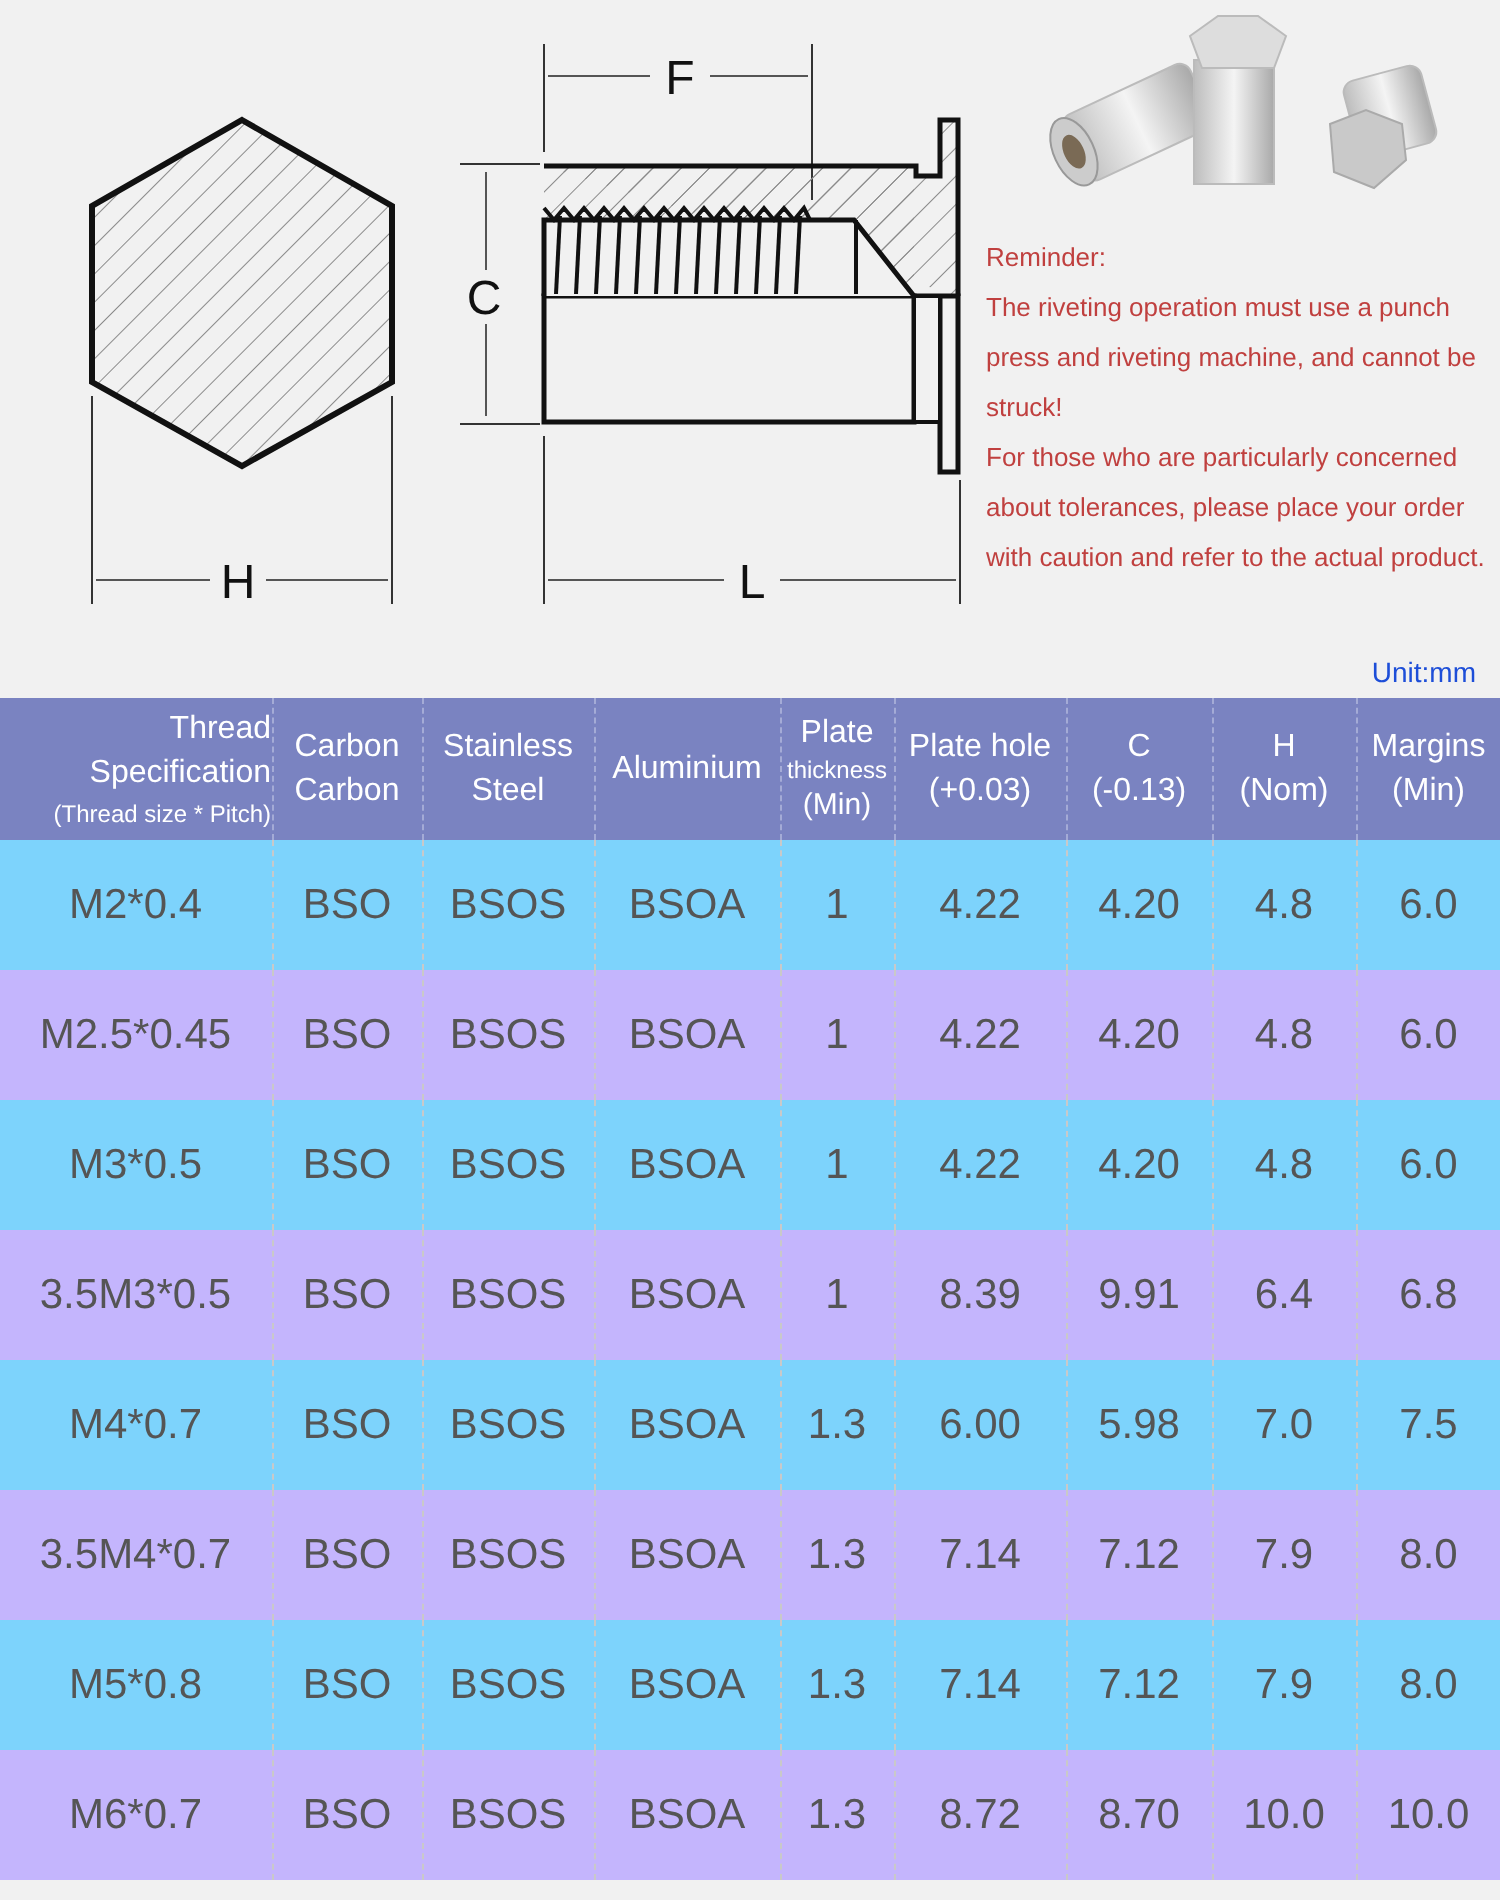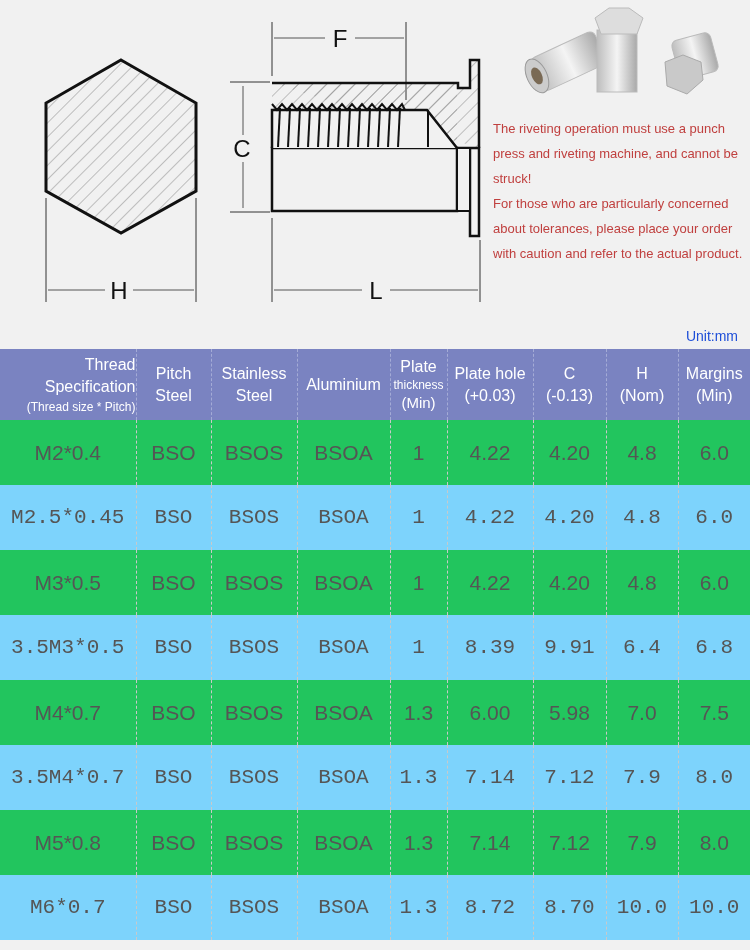--- a/index.html
+++ b/index.html
@@ -14,22 +14,22 @@
   .unit { position:absolute; right:12px; top:328px; font-size:14px; color:#1d4ed8; }
   table { position:absolute; left:0; top:349px; width:750px; border-collapse:collapse; table-layout:fixed; }
   th { background:#7a83c1; color:#fff; font-weight:normal; height:71px; padding:0;
        text-align:center; vertical-align:middle; font-size:16px; line-height:22px;
        border-left:1px dashed #a4abd6; }
   th:first-child { border-left:none;text-align:right; }
   th .small { font-size:12px; display:block; line-height:18px; }
   td { height:65px; text-align:center; vertical-align:middle; font-size:21px; color:#555;
        border-left:1px dashed #c9c9c9; padding:0; }
   td:first-child { border-left:none; }
-  tr.odd td { background:#22c55e; }
-  tr.even td { background:#7dd3fc;font-family:Liberation Mono, monospace; }
+  tr.odd td { background:#7dd3fc; }
+  tr.even td { background:#c4b5fd; }
 </style>
 </head>
 <body>
 
 <div class="top">
   <svg class="diagram" width="500" height="320" viewBox="0 0 500 320">
     <defs>
       <pattern id="hatch" patternUnits="userSpaceOnUse" width="10" height="10" patternTransform="rotate(45)">
         <line x1="0" y1="0" x2="0" y2="10" stroke="#8a8a8a" stroke-width="1"></line>
       </pattern>
@@ -98,20 +98,21 @@
       <ellipse cx="30" cy="63" rx="10" ry="18" fill="#ccc" stroke="#999"></ellipse>
       <ellipse cx="30" cy="63" rx="5" ry="9" fill="#7a6a55"></ellipse>
     </g>
     <rect x="92" y="30" width="40" height="62" fill="url(#metal)" stroke="#bbb"></rect>
     <polygon points="90,18 104,8 124,8 138,18 132,34 96,34" fill="#ddd" stroke="#bbb"></polygon>
     <rect x="170" y="36" width="40" height="40" rx="6" fill="url(#metal)" stroke="#bbb" transform="rotate(-15 190 56)"></rect>
     <polygon points="160,62 178,55 196,62 198,80 182,94 162,86" fill="#c9c9c9" stroke="#aaa"></polygon>
   </svg>
 
   <div class="reminder">
+    <p>Reminder:</p>
     <p>The riveting operation must use a punch press and riveting machine, and cannot be struck!</p>
     <p>For those who are particularly concerned about tolerances, please place your order with caution and refer to the actual product.</p>
   </div>
   <div class="unit">Unit:mm</div>
 </div>
 
 <table>
   <colgroup>
     <col style="width:136px">
       <col style="width:75px">
@@ -122,21 +123,21 @@
       <col style="width:73px">
       <col style="width:72px">
       <col style="width:72px">
   </colgroup>
   <thead>
     <tr>
       <th>
         <span>Thread Specification</span>
         <span class="small">(Thread size * Pitch)</span>
       </th>
-      <th><span>Pitch Steel</span></th>
+      <th><span>Carbon Carbon</span></th>
       <th><span>Stainless Steel</span></th>
       <th><span>Aluminium</span></th>
       <th>
         <span>Plate</span>
         <span class="small" style="line-height:14px">thickness</span>
         <span style="font-size:15px">(Min)</span>
       </th>
       <th>
         <span>Plate hole</span><br>
         <span>(+0.03)</span>

